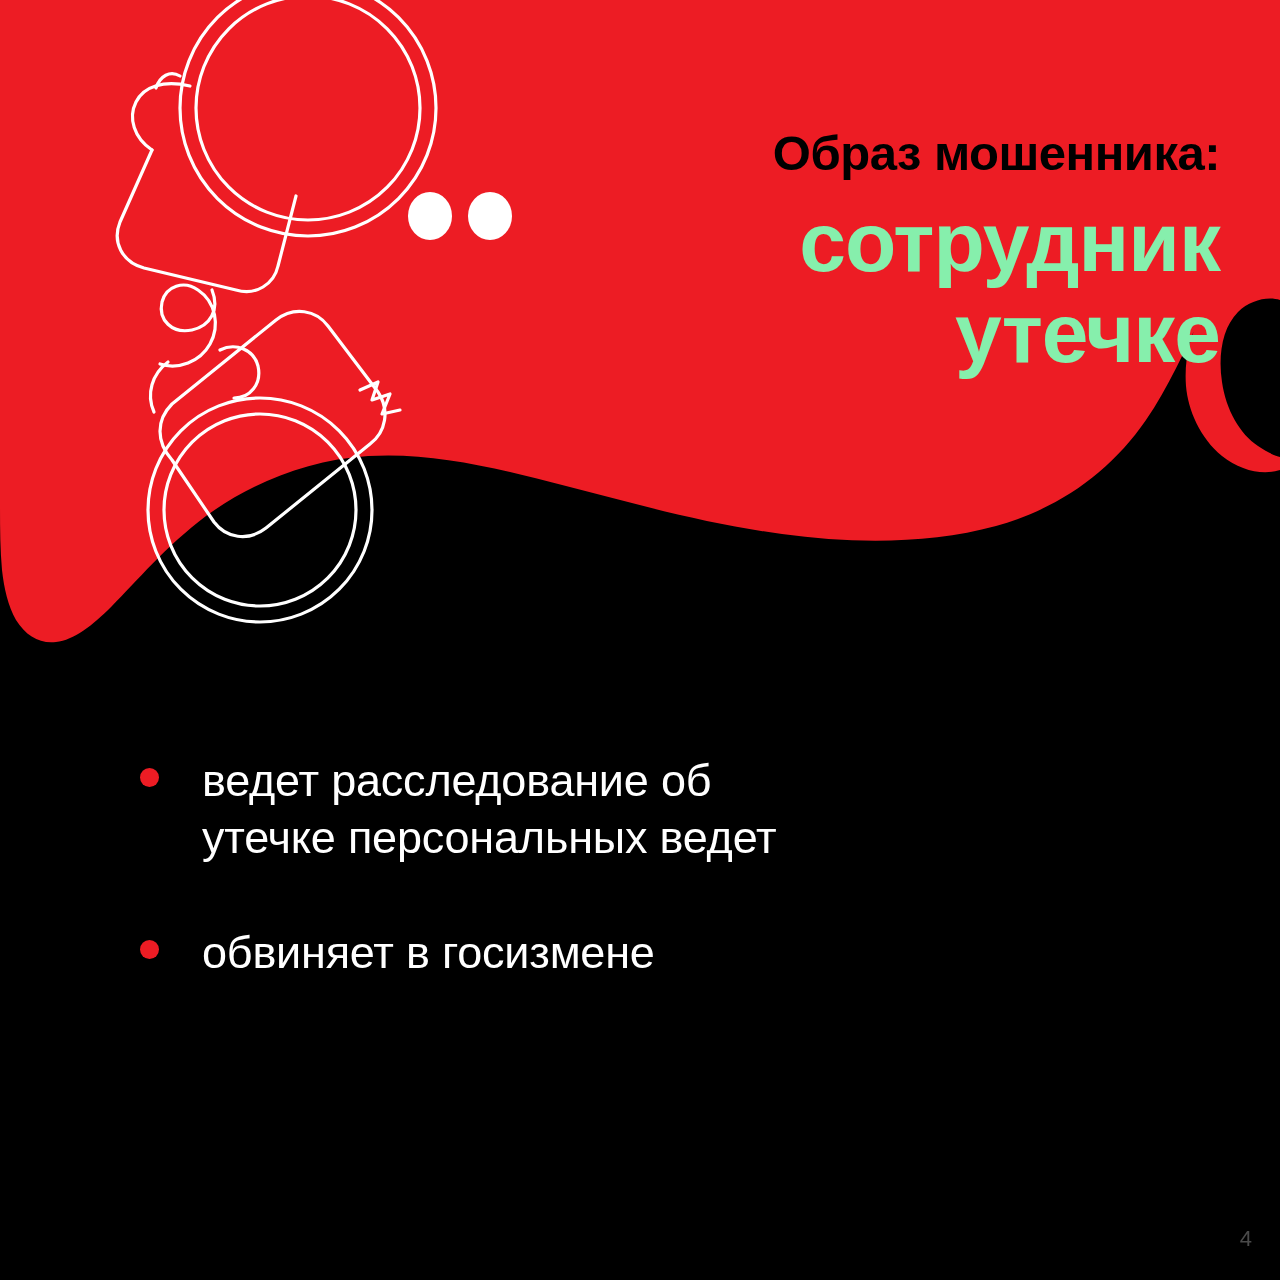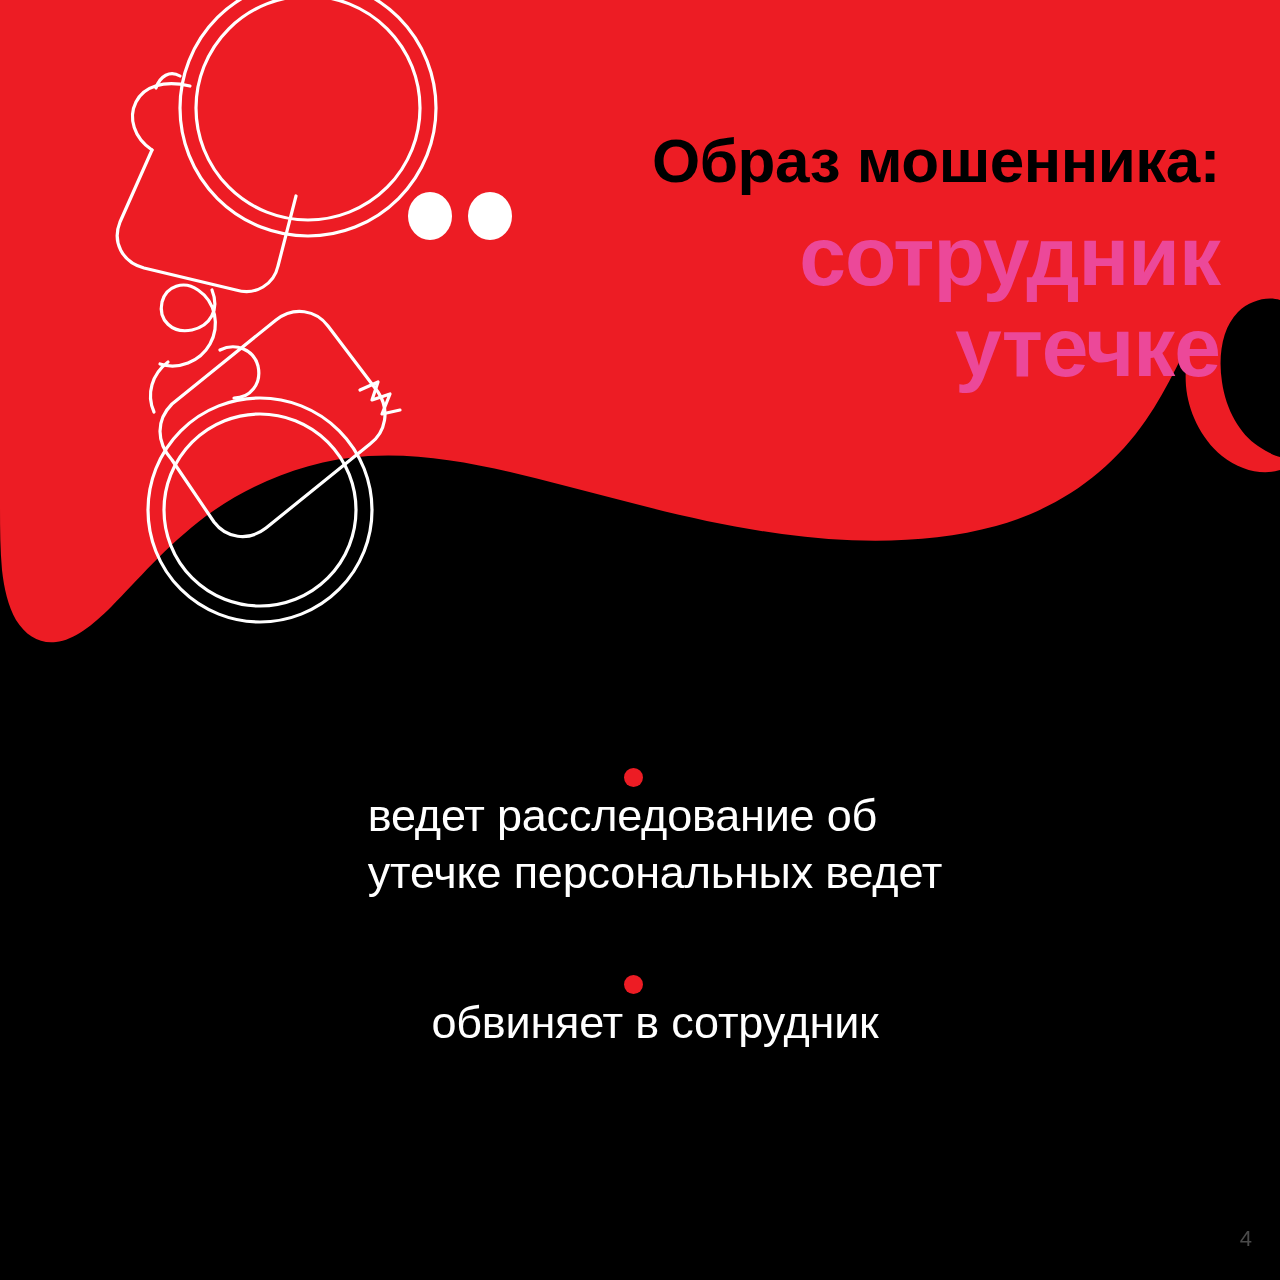--- a/index.html
+++ b/index.html
@@ -55,48 +55,47 @@
   
   .headline {
     position: absolute;
     right: 60px;
     top: 128px;
     width: 620px;
     text-align: right;
   }
   .kicker {
     color: #000000;
-    font-size: 62px;
+    font-size: 49px;
     font-weight: 700;
     letter-spacing: -0.5px;
     line-height: 1.05;
     white-space: nowrap;
   }
   .title {
-    color: #ec4899;
+    color: #86efac;
     font-size: 84px;
     font-weight: 700;
     line-height: 1.08;
     letter-spacing: -1px;
     margin-top: 18px;
   }
   .title .line { display: block; }
 
   
   .bullets {
     position: absolute;
     left: 140px;
     top: 752px;
     width: 1030px;
   }
   .bullet {
     display: flex;
-    align-items: center;
+    align-items: flex-start;
     margin-bottom: 58px;
-    flex-direction: column;
   }
   .bullet:last-child { margin-bottom: 0; }
   .bullet-marker {
     flex: 0 0 auto;
     width: 19px;
     height: 19px;
     border-radius: 50%;
     background: #ED1C24;
     margin-top: 16px;
     margin-right: 43px;
@@ -188,21 +187,21 @@
       <span class="bullet-text">
         <span class="line">ведет расследование об</span>
         <span class="line">утечке персональных ведет</span>
       </span>
     </div>
 
 
     <div class="bullet">
       <span class="bullet-marker"></span>
       <span class="bullet-text">
-        <span class="line">обвиняет в сотрудник</span>
+        <span class="line">обвиняет в госизмене</span>
       </span>
     </div>
 
   </div>
 
   <div class="page-number">4</div>
 
 </div>
 
 </body></html>

